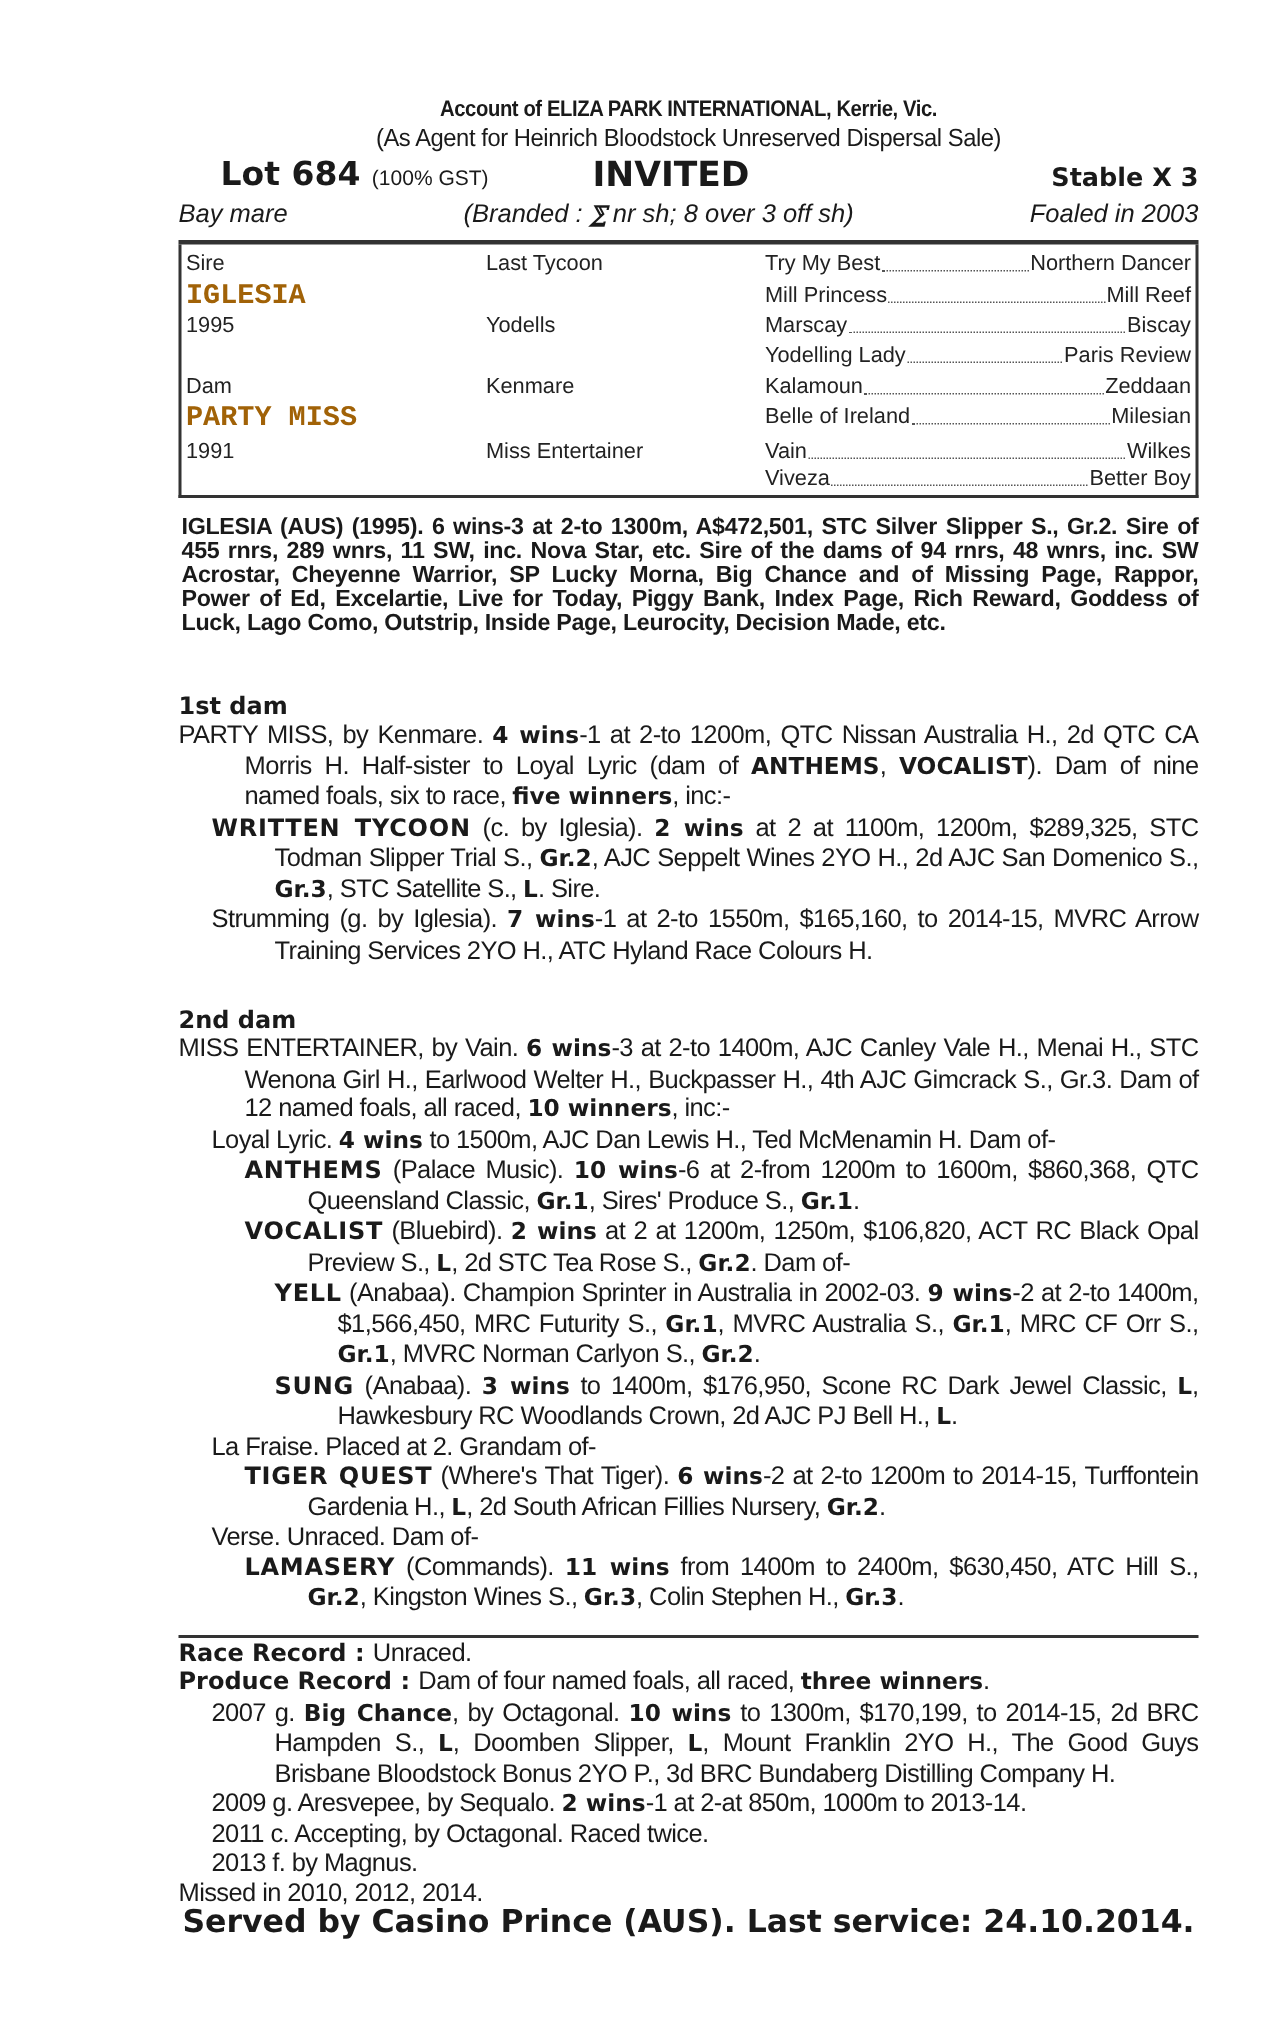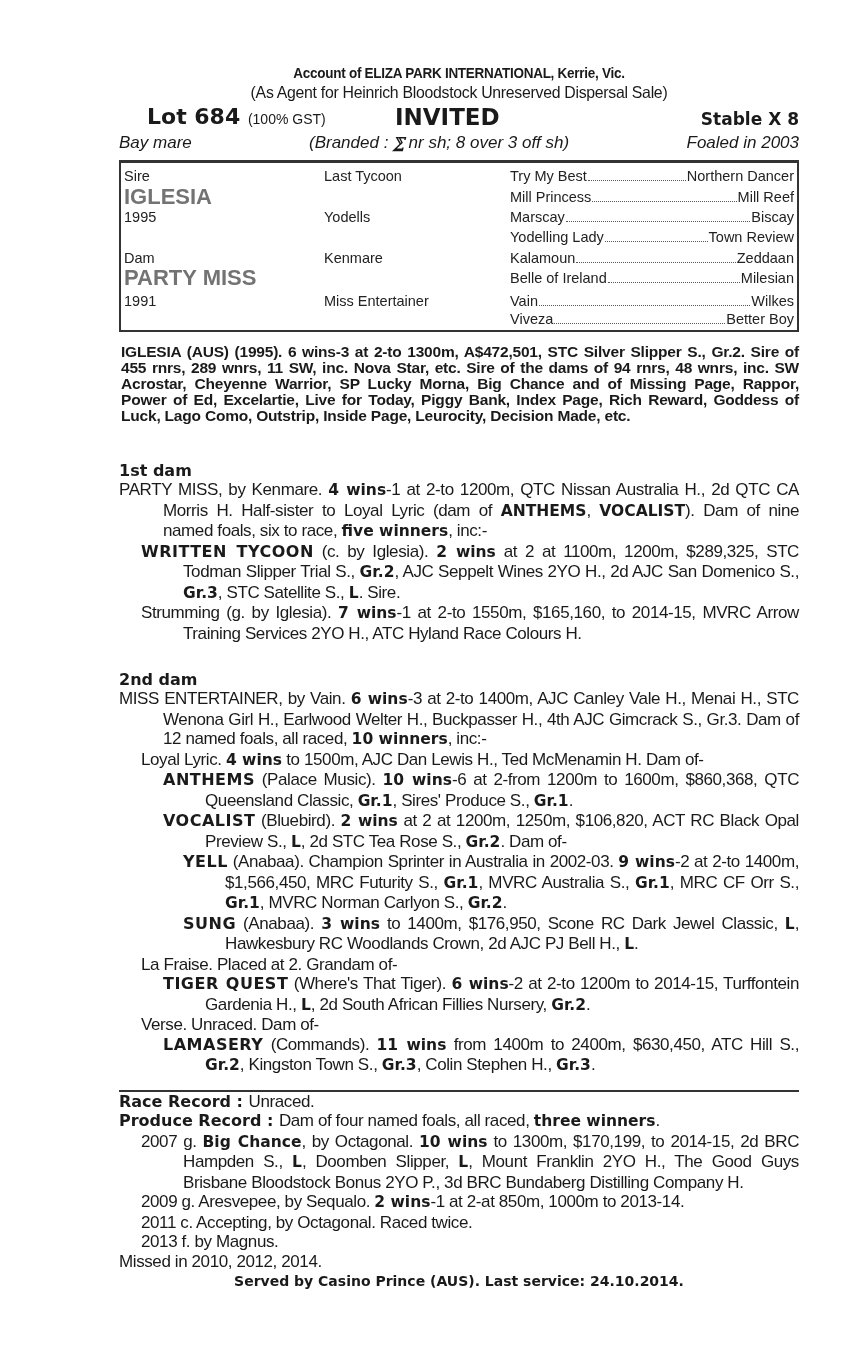--- a/index.html
+++ b/index.html
@@ -25,56 +25,56 @@
   .brand { font-family: "DejaVu Serif", serif; font-weight: bold; font-size: 15px; }
   .rule { border-top: 3px solid #333; margin-top: 5px; }
   .ped { border: 2px solid #333; border-top: 0; margin-top: 0; padding: 3px 0 0 3px; height: 164px; position: relative;
          font-size: 14.5px; color: #222; }
   .ped .row { position: absolute; left: 3px; right: 3px; height: 20px; line-height: 20px; }
   .ped .c1 { position: absolute; left: 0; }
   .ped .c2 { position: absolute; left: 200px; }
   .ped .c3 { position: absolute; left: 386px; right: 0; display: flex; }
   .ped .c3 .nm { white-space: nowrap; }
   .ped .c3 .dots { flex: 1; border-bottom: 1px dotted #555; margin: 0 1px 5px 1px; }
-  .ped .big { font-family: Liberation Sans, sans-serif; font-weight: bold; font-size: 22px; color: #737373; }
+  .ped .big { font-family: Liberation Mono, monospace; font-weight: bold; font-size: 19px; color: #a16207; }
   .sirebox { margin-top: 12px; font-family: "Liberation Sans", sans-serif; font-weight: bold;
              font-size: 15.5px; line-height: 16px; text-align: justify; padding-left: 2px;
              letter-spacing: -0.2px; }
   .sec { margin-top: 38px; }
   .sechd { font-family: "DejaVu Sans", sans-serif; font-weight: bold; font-size: 16px; line-height: 18px; margin-top: 28px; }
   .para { font-size: 17px; line-height: 19.5px; text-align: justify; letter-spacing: -0.4px; }
   .p0 { padding-left: 44px; text-indent: -44px; }
   .p1 { padding-left: 64px; text-indent: -42px; }
   .p2 { padding-left: 86px; text-indent: -42px; }
   .p3 { padding-left: 106px; text-indent: -42px; }
   .b { font-family: "DejaVu Sans", sans-serif; font-weight: bold; font-size: 15.5px; letter-spacing: 0; }
   .bb { font-family: "DejaVu Sans", sans-serif; font-weight: bold; font-size: 16px; letter-spacing: 0.5px; }
   .sec2 { margin-top: 12px; }
   .hr2 { border-top: 2px solid #333; margin-top: 14px; }
   .rec { font-size: 17px; line-height: 19.5px; letter-spacing: -0.4px; text-align: justify; }
   .rec .lab { font-family: "DejaVu Sans", sans-serif; font-weight: bold; font-size: 16px; letter-spacing: 0; }
   .prod { padding-left: 64px; text-indent: -42px; }
-  .served { text-align: center; font-family: "DejaVu Sans", sans-serif; font-weight: bold; font-size: 14px;
+  .served { text-align: center; font-family: "DejaVu Sans", sans-serif; font-weight: bold; font-size: 21px;
             line-height: 20px; margin-top: 0px; }
 </style>
 </head>
 <body>
 
 <div class="page">
 
   <div class="center hdr1">Account of ELIZA PARK INTERNATIONAL, Kerrie, Vic.</div>
   <div class="center hdr2">(As Agent for Heinrich Bloodstock Unreserved Dispersal Sale)</div>
 
   <div class="lotrow">
     <div class="lot">
       <span>Lot 684</span>
       <span class="gst">(100% GST)</span>
     </div>
     <div class="invited">INVITED</div>
-    <div class="stable">Stable X 8</div>
+    <div class="stable">Stable X 3</div>
   </div>
 
   <div class="subrow">
     <span class="l">Bay mare</span>
     <span class="m"><span>(Branded : </span><span class="brand">⅀</span><span> nr sh; 8 over 3 off sh)</span></span>
     <span class="r">Foaled in 2003</span>
   </div>
 
   <div class="rule"></div>
 
@@ -102,21 +102,21 @@
       <span class="c3">
           <span class="nm">Marscay</span>
           <span class="dots"></span>
           <span class="nm">Biscay</span>
         </span>
     </div>
     <div class="row" style="top:64px">
       <span class="c3">
           <span class="nm">Yodelling Lady</span>
           <span class="dots"></span>
-          <span class="nm">Town Review</span>
+          <span class="nm">Paris Review</span>
         </span>
     </div>
     <div class="row" style="top:85px">
       <span class="c1">Dam</span>
       <span class="c2">Kenmare</span>
       <span class="c3">
           <span class="nm">Kalamoun</span>
           <span class="dots"></span>
           <span class="nm">Zeddaan</span>
         </span>
@@ -160,21 +160,21 @@
     <div class="sechd">2nd dam</div>
     <div class="para p0"><span>MISS ENTERTAINER, by Vain. </span><span class="b">6 wins</span><span>-3 at 2-to 1400m, AJC Canley Vale H., Menai H., STC Wenona Girl H., Earlwood Welter H., Buckpasser H., 4th AJC Gimcrack S., Gr.3. Dam of 12 named foals, all raced, </span><span class="b">10 winners</span><span>, inc:-</span></div>
     <div class="para p1"><span>Loyal Lyric. </span><span class="b">4 wins</span><span> to 1500m, AJC Dan Lewis H., Ted McMenamin H. Dam of-</span></div>
     <div class="para p2"><span class="bb">ANTHEMS</span><span> (Palace Music). </span><span class="b">10 wins</span><span>-6 at 2-from 1200m to 1600m, $860,368, QTC Queensland Classic, </span><span class="b">Gr.1</span><span>, Sires' Produce S., </span><span class="b">Gr.1</span><span>.</span></div>
     <div class="para p2"><span class="bb">VOCALIST</span><span> (Bluebird). </span><span class="b">2 wins</span><span> at 2 at 1200m, 1250m, $106,820, ACT RC Black Opal Preview S., </span><span class="b">L</span><span>, 2d STC Tea Rose S., </span><span class="b">Gr.2</span><span>. Dam of-</span></div>
     <div class="para p3"><span class="bb">YELL</span><span> (Anabaa). Champion Sprinter in Australia in 2002-03. </span><span class="b">9 wins</span><span>-2 at 2-to 1400m, $1,566,450, MRC Futurity S., </span><span class="b">Gr.1</span><span>, MVRC Australia S., </span><span class="b">Gr.1</span><span>, MRC CF Orr S., </span><span class="b">Gr.1</span><span>, MVRC Norman Carlyon S., </span><span class="b">Gr.2</span><span>.</span></div>
     <div class="para p3"><span class="bb">SUNG</span><span> (Anabaa). </span><span class="b">3 wins</span><span> to 1400m, $176,950, Scone RC Dark Jewel Classic, </span><span class="b">L</span><span>, Hawkesbury RC Woodlands Crown, 2d AJC PJ Bell H., </span><span class="b">L</span><span>.</span></div>
     <div class="para p1">La Fraise. Placed at 2. Grandam of-</div>
     <div class="para p2"><span class="bb">TIGER QUEST</span><span> (Where's That Tiger). </span><span class="b">6 wins</span><span>-2 at 2-to 1200m to 2014-15, Turffontein Gardenia H., </span><span class="b">L</span><span>, 2d South African Fillies Nursery, </span><span class="b">Gr.2</span><span>.</span></div>
     <div class="para p1">Verse. Unraced. Dam of-</div>
-    <div class="para p2"><span class="bb">LAMASERY</span><span> (Commands). </span><span class="b">11 wins</span><span> from 1400m to 2400m, $630,450, ATC Hill S., </span><span class="b">Gr.2</span><span>, Kingston Town S., </span><span class="b">Gr.3</span><span>, Colin Stephen H., </span><span class="b">Gr.3</span><span>.</span></div>
+    <div class="para p2"><span class="bb">LAMASERY</span><span> (Commands). </span><span class="b">11 wins</span><span> from 1400m to 2400m, $630,450, ATC Hill S., </span><span class="b">Gr.2</span><span>, Kingston Wines S., </span><span class="b">Gr.3</span><span>, Colin Stephen H., </span><span class="b">Gr.3</span><span>.</span></div>
   </div>
 
   <div class="hr2"></div>
 
   <div class="rec"><span class="lab">Race Record : </span><span>Unraced.</span></div>
   <div class="rec"><span class="lab">Produce Record : </span><span>Dam of four named foals, all raced, </span><span class="b">three winners</span><span>.</span></div>
 
   <div class="rec prod"><span>2007 g. </span><span class="b">Big Chance</span><span>, by Octagonal. </span><span class="b">10 wins</span><span> to 1300m, $170,199, to 2014-15, 2d BRC Hampden S., </span><span class="b">L</span><span>, Doomben Slipper, </span><span class="b">L</span><span>, Mount Franklin 2YO H., The Good Guys Brisbane Bloodstock Bonus 2YO P., 3d BRC Bundaberg Distilling Company H.</span></div>
   <div class="rec prod"><span>2009 g. Aresvepee, by Sequalo. </span><span class="b">2 wins</span><span>-1 at 2-at 850m, 1000m to 2013-14.</span></div>
   <div class="rec prod">2011 c. Accepting, by Octagonal. Raced twice.</div>

